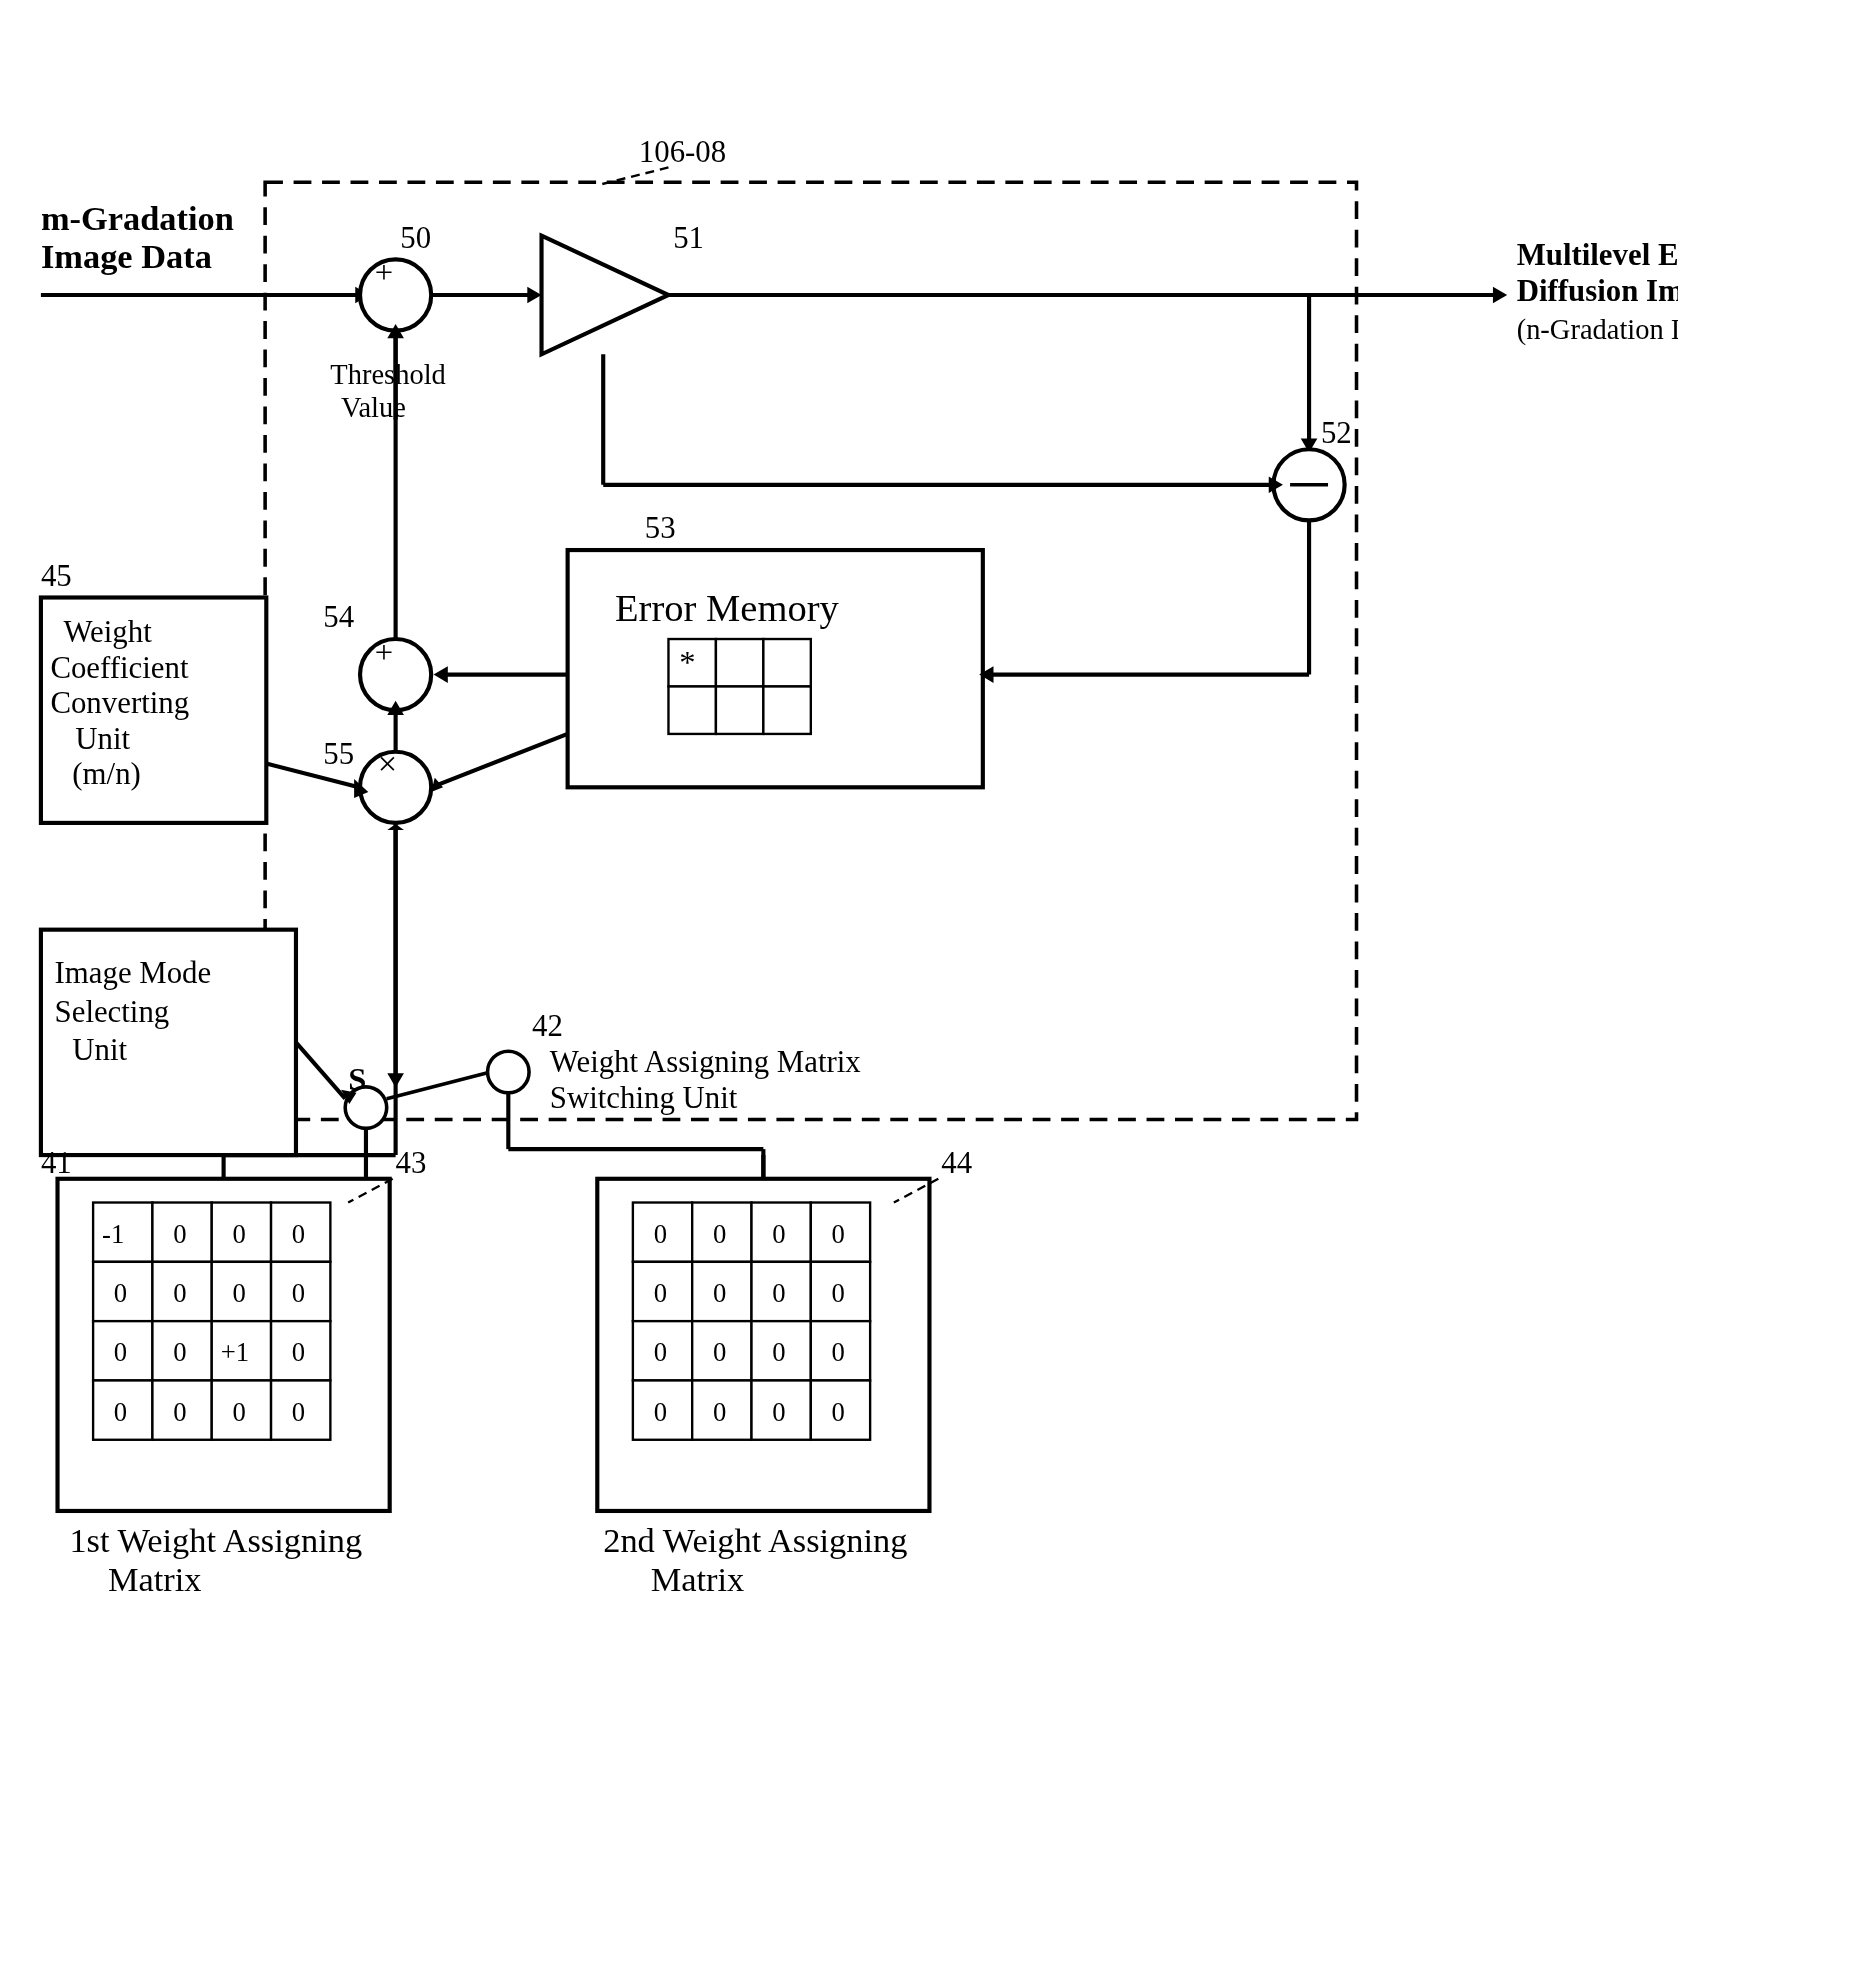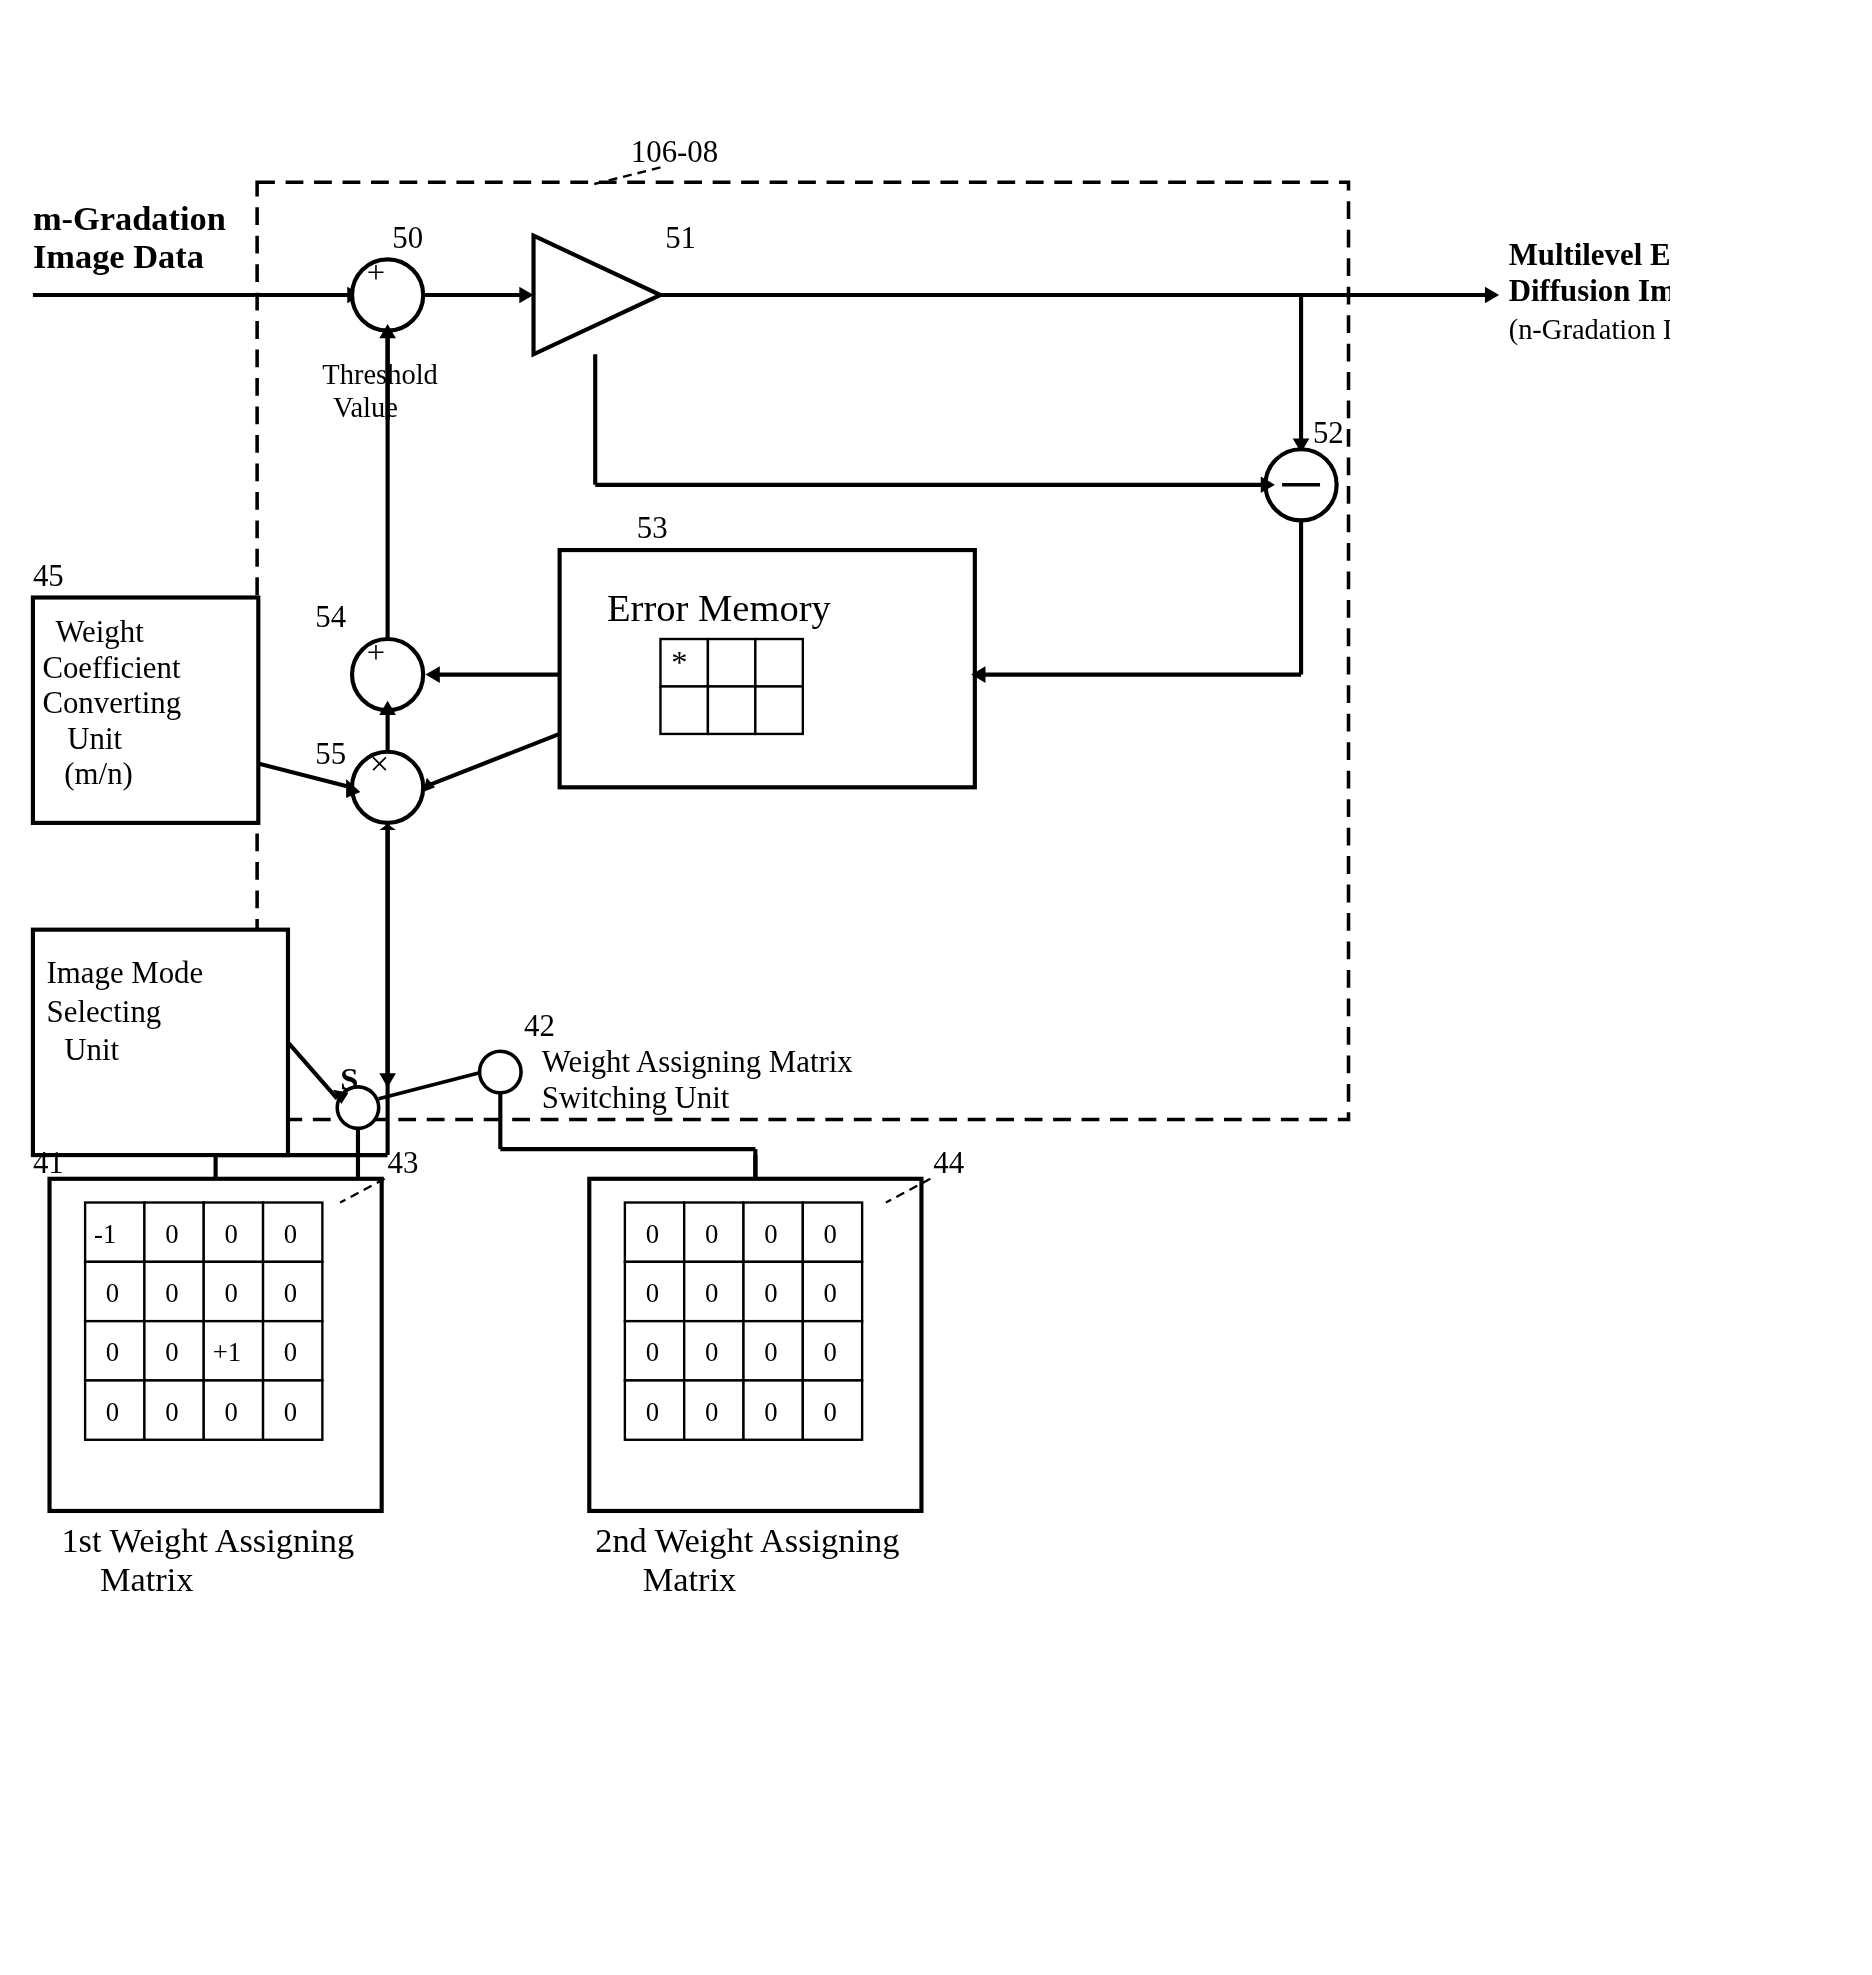--- a/index.html
+++ b/index.html
@@ -6,21 +6,21 @@
     body {
       background: #fff;
       font-family: 'Times New Roman', Times, serif;
       width: 1873px;
       height: 1975px;
       position: relative;
       overflow: hidden;
     }
     .diagram {
       position: absolute;
-      top: 0; left: 8px;
+      top: 0; left: 16px;
       width: 1662px;
       height: 1975px;
     }
     svg {
       width: 100%;
       height: 100%;
     }
   </style>
 </head>
 <body>

